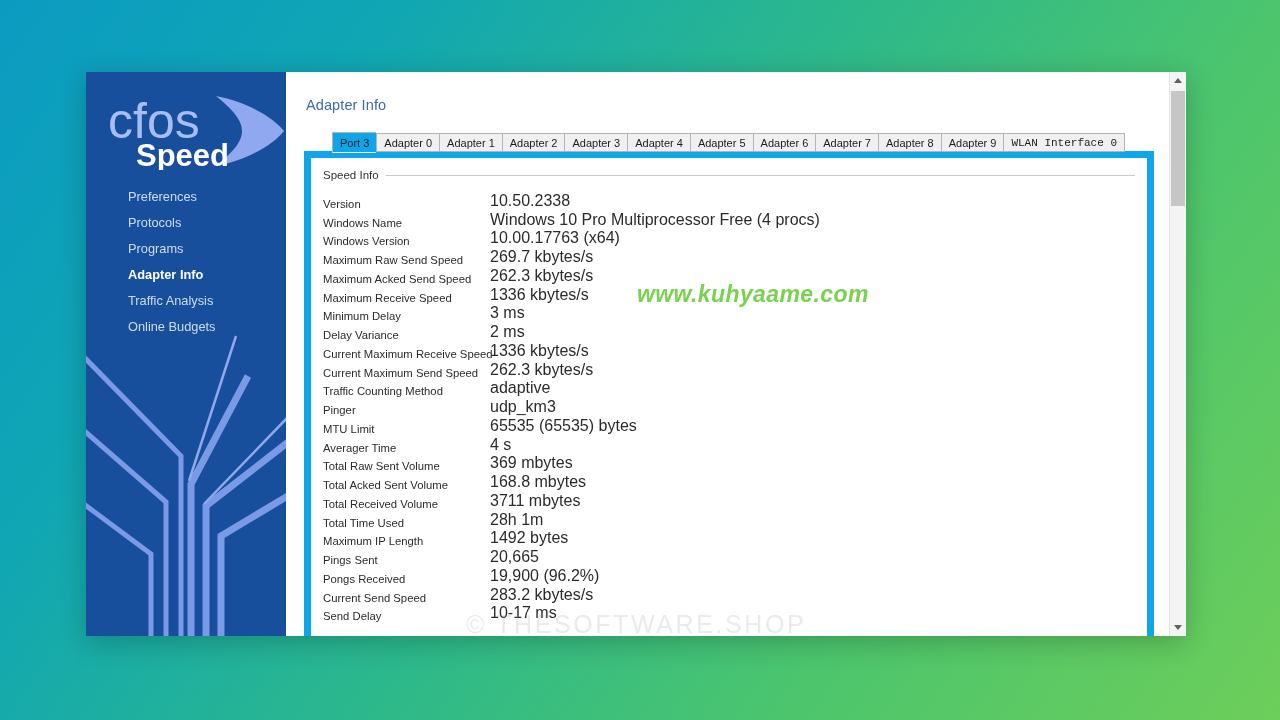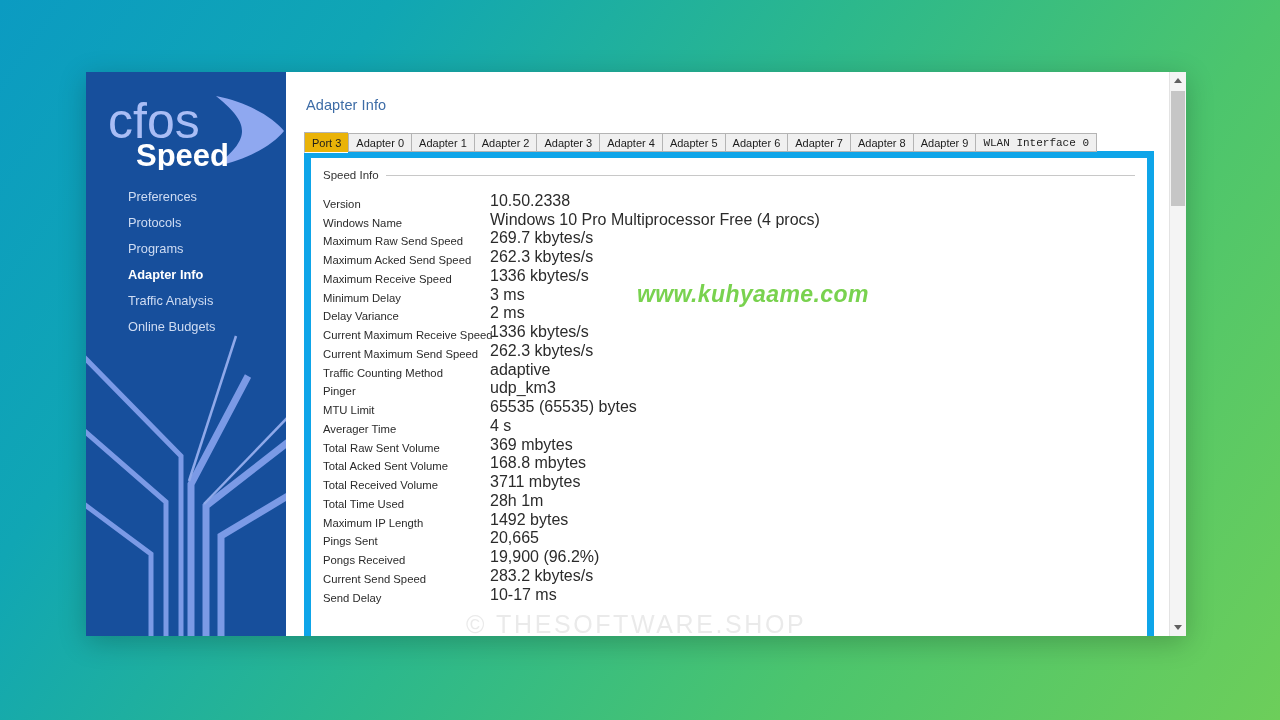--- a/index.html
+++ b/index.html
@@ -116,25 +116,26 @@
     background: #f0f0f0;
     border: 1px solid #b4b4b4;
     border-right: none;
     white-space: nowrap;
     cursor: pointer;
   }
   .tab:last-child { border-right: 1px solid #b4b4b4; font-family: Liberation Mono, monospace; }
   .tab.active {
     height: 21px;
     line-height: 20px;
-    background: #eab308;
+    background: #0ea5e9;
     border-bottom-color: #ffffff;
     position: relative;
     z-index: 6;
     margin-bottom: -1px;
+    margin-left: 28px;
   }
 
   
   #tab-panel {
     position: absolute;
     left: 18px;
     top: 79px;
     right: 32px;
     bottom: -60px;
     border: 7px solid #0ea5e9;
@@ -324,20 +325,24 @@
       <div id="info-table">
         <div class="info-row">
             <div class="info-key">Version</div>
             <div class="info-val">10.50.2338</div>
           </div>
         <div class="info-row">
             <div class="info-key">Windows Name</div>
             <div class="info-val">Windows 10 Pro Multiprocessor Free (4 procs)</div>
           </div>
         <div class="info-row">
+            <div class="info-key">Windows Version</div>
+            <div class="info-val">10.00.17763 (x64)</div>
+          </div>
+        <div class="info-row">
             <div class="info-key">Maximum Raw Send Speed</div>
             <div class="info-val">269.7 kbytes/s</div>
           </div>
         <div class="info-row">
             <div class="info-key">Maximum Acked Send Speed</div>
             <div class="info-val">262.3 kbytes/s</div>
           </div>
         <div class="info-row">
             <div class="info-key">Maximum Receive Speed</div>
             <div class="info-val">1336 kbytes/s</div>

